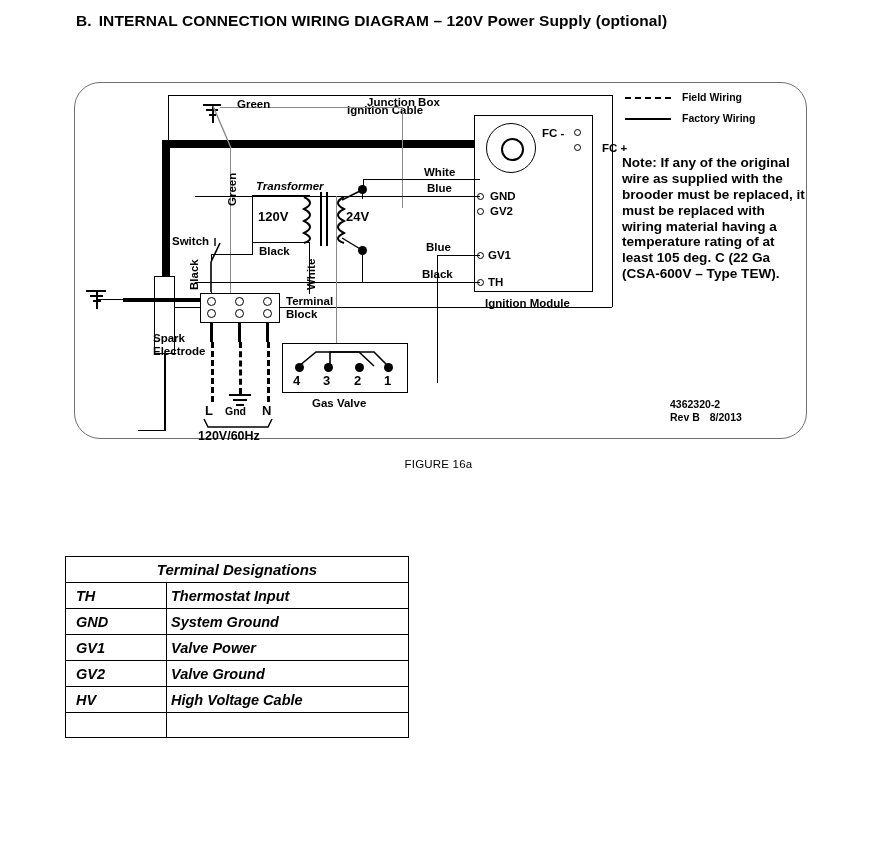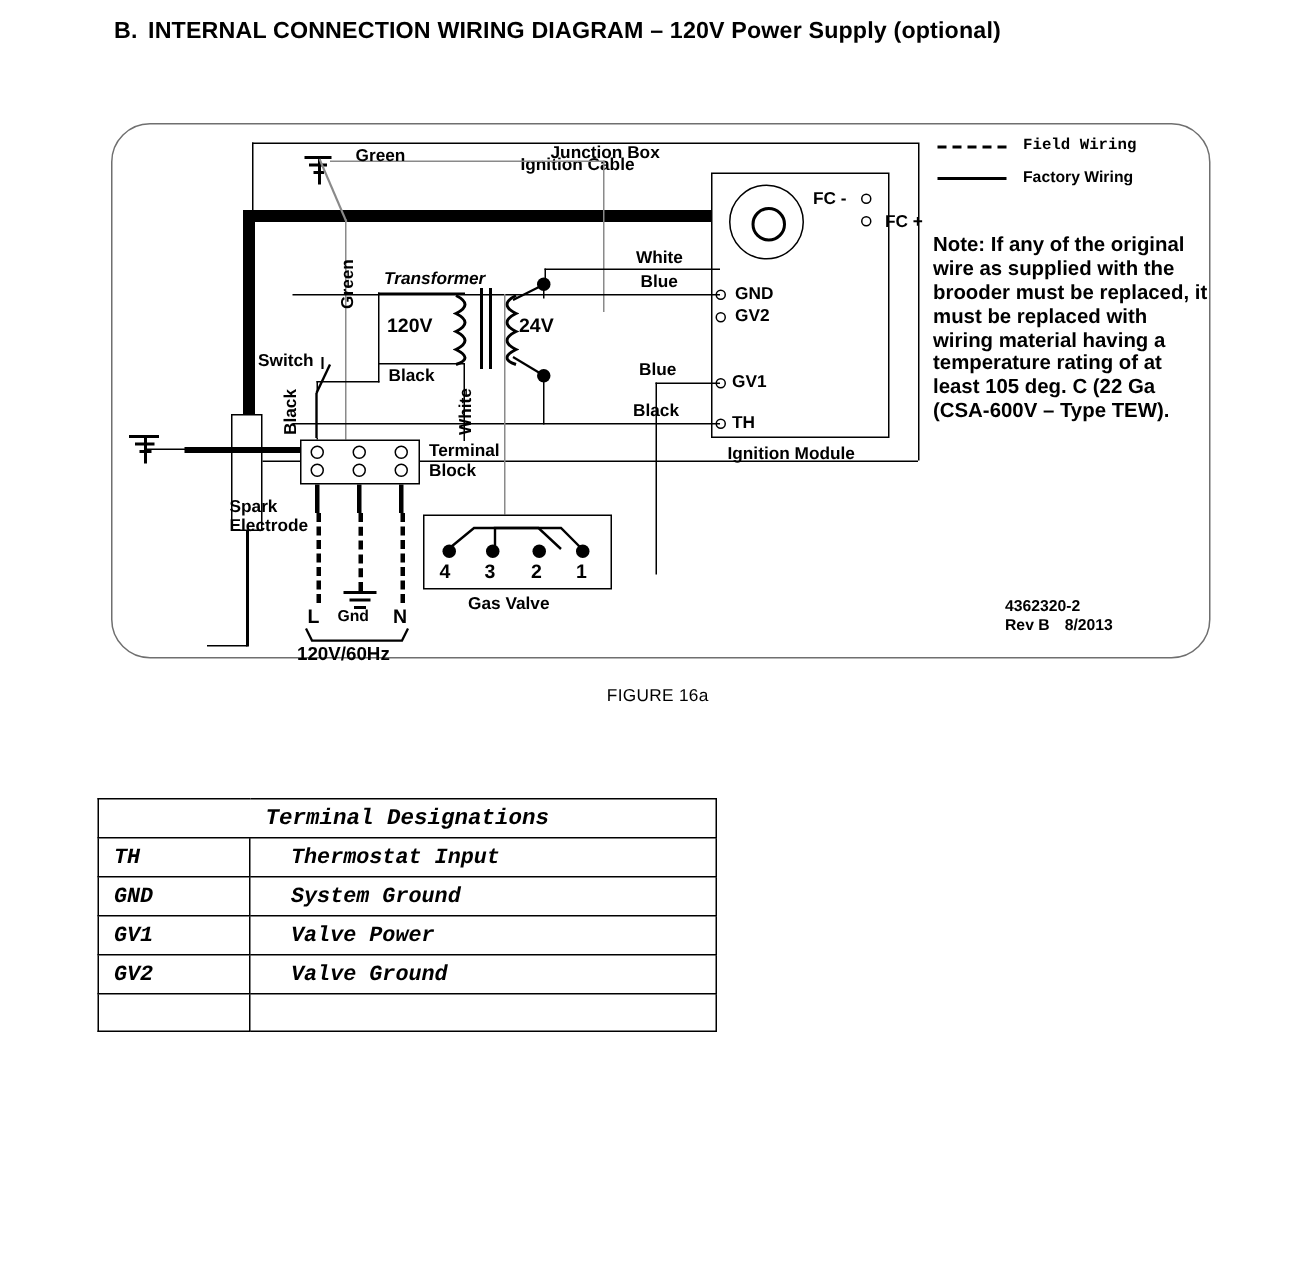--- a/index.html
+++ b/index.html
@@ -142,36 +142,36 @@
     width: 877px;
     text-align: center;
     font-size: 11.5px;
     letter-spacing: 0.2px;
   }
 
   
   #terminal-table {
     position: absolute;
     left: 65px;
-    top: 532px;
-    width: 413px;
+    top: 556px;
+    width: 344px;
     border-collapse: collapse;
-    font-family: Liberation Mono, monospace;
+    font-family: Liberation Sans, sans-serif;
   }
   #terminal-table td {
     border: 1px solid #000;
     font-style: italic;
     font-size: 14.5px;
     font-weight: bold;
     height: 25px;
     padding: 0 0 0 10px;
     vertical-align: middle;
   }
   #terminal-table td.col-code { width: 90px; }
-  #terminal-table td.col-desc { padding-left: 27px; }
+  #terminal-table td.col-desc { padding-left: 4px; }
   #terminal-table td.table-title {
     text-align: center;
     padding-left: 0;
     font-size: 15px;
   }
   #terminal-table tr.blank-row td { height: 24px; }
 
   
   .el-rect {
     position: absolute;
@@ -317,21 +317,21 @@
   </svg>
   <div class="lbl" style="left:124px; top:347px; font-size:12.5px;">120V/60Hz</div>
 
   <div class="box" style="left:400px; top:33px; width:119px; height:177px; background:#fff;"></div>
 
   <div class="abs" style="left:412px; top:41px; width:48px; height:48px; border:1.5px solid #000; border-radius:50%;"></div>
   <div class="abs" style="left:427px; top:56px; width:19px; height:19px; border:2px solid #000; border-radius:50%; background:#fff;"></div>
 
   <div class="lbl" style="left:468px; top:45px;">FC -</div>
   <div class="ring" style="left:500px; top:47px;"></div>
-  <div class="lbl" style="left:480px; top:60px;padding-left:36px;">FC +</div>
+  <div class="lbl" style="left:492px; top:60px;padding-left:36px;">FC +</div>
   <div class="ring" style="left:500px; top:62px;"></div>
 
   <div class="ring" style="left:403px; top:111px;"></div>
   <div class="lbl" style="left:416px; top:108px;">GND</div>
   <div class="ring" style="left:403px; top:126px;"></div>
   <div class="lbl" style="left:416px; top:123px;">GV2</div>
 
   <div class="ring" style="left:403px; top:170px;"></div>
   <div class="lbl" style="left:414px; top:167px;">GV1</div>
   <div class="ring" style="left:403px; top:197px;"></div>
@@ -367,21 +367,21 @@
     <path d="M17,22 L34,8 L77,8 L92,22" fill="none" stroke="#000" stroke-width="1.6"></path>
     <path d="M106,22 L92,8 L48,8 L48,22" fill="none" stroke="#000" stroke-width="1.6"></path>
   </svg>
   <div class="lbl" style="left:219px; top:292px; font-size:13px;">4</div>
   <div class="lbl" style="left:249px; top:292px; font-size:13px;">3</div>
   <div class="lbl" style="left:280px; top:292px; font-size:13px;">2</div>
   <div class="lbl" style="left:310px; top:292px; font-size:13px;">1</div>
   <div class="lbl" style="left:238px; top:315px;">Gas Valve</div>
 
   <div id="legend-field-dash" style="left:551px; top:15px;"></div>
-  <div id="legend-field-label" style="left:608px; top:9px;font-family:Liberation Mono, monospace;">Field Wiring</div>
+  <div id="legend-field-label" style="left:608px; top:9px;">Field Wiring</div>
   <div id="legend-factory-solid" style="left:551px; top:36px;"></div>
   <div id="legend-factory-label" style="left:608px; top:30px;">Factory Wiring</div>
 </div>
 
 <div id="note-block">Note: If any of the original wire as supplied with the brooder must be replaced, it must be replaced with wiring material having a temperature rating of at least 105 deg. C (22 Ga (CSA-600V – Type TEW).</div>
 
 <div id="revision-block">
   <div>4362320-2</div>
   <div class="rev-line2">
     <span>Rev B</span><span>8/2013</span>
@@ -404,18 +404,22 @@
         <td class="col-desc">System Ground</td>
       </tr>
       <tr>
         <td class="col-code">GV1</td>
         <td class="col-desc">Valve Power</td>
       </tr>
       <tr>
         <td class="col-code">GV2</td>
         <td class="col-desc">Valve Ground</td>
       </tr>
+      <tr>
+        <td class="col-code">HV</td>
+        <td class="col-desc">High Voltage Cable</td>
+      </tr>
       <tr class="blank-row">
         <td class="col-code"></td>
         <td class="col-desc"></td>
       </tr>
     </tbody>
 </table>
 
 </body></html>

